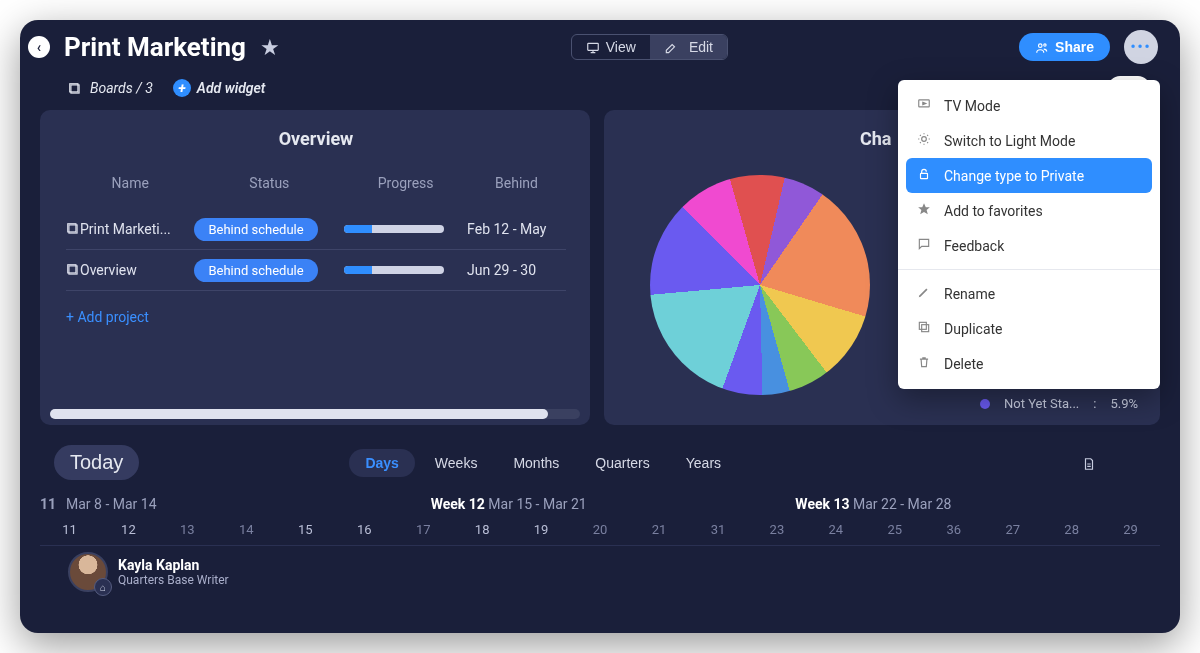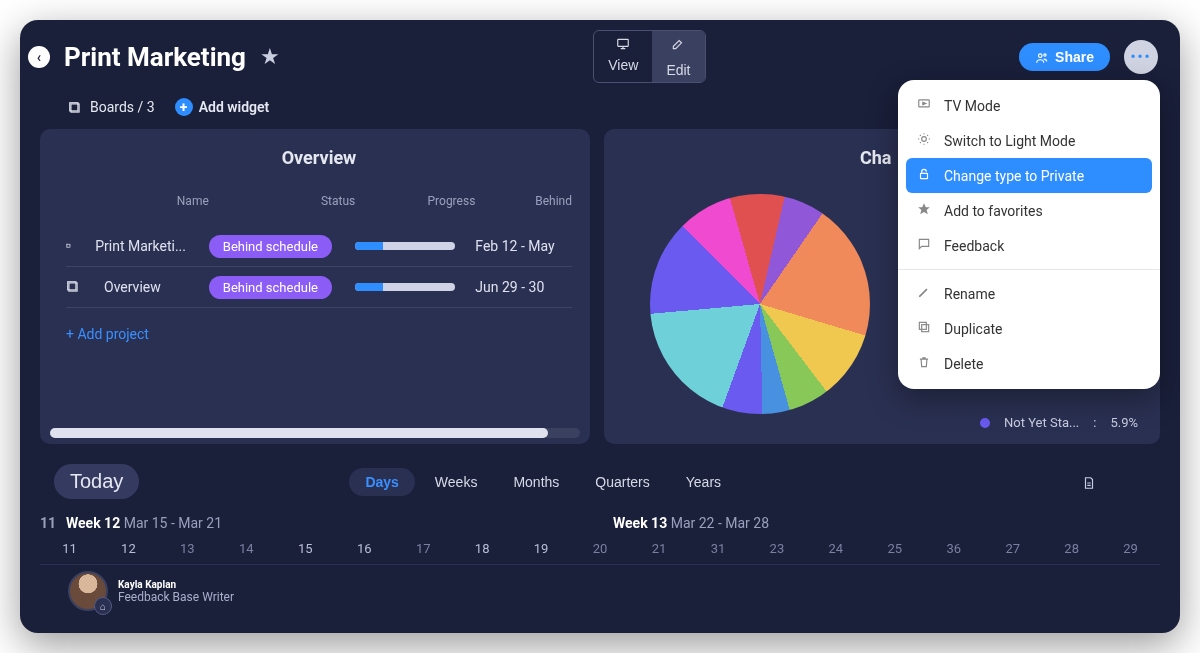--- a/index.html
+++ b/index.html
@@ -37,57 +37,57 @@
     font-size: 26px;
     font-weight: 700;
     color: #fff;
   }
   .star-icon { color: #c8cde0; font-size: 22px; }
   .header-center { flex:1; display:flex; justify-content:center; gap:0; }
   .seg { display:flex; border:1px solid #4a5170; border-radius:6px; overflow:hidden; }
   .seg button {
     background: transparent; border:none; color:#d6d9e6;
     padding: 4px 14px; font-size:14px; cursor:pointer;
-    display:flex; align-items:center; gap:6px;flex-direction:column;
+    display:flex; align-items:center; gap:6px;
   }
   .seg button.active { background:#3a4060;gap:11px; }
   .share-btn {
     background:#2f8eff; color:#fff; border:none;
     padding:6px 16px; border-radius:18px; font-size:14px; font-weight:600;
     display:flex; align-items:center; gap:6px; cursor:pointer;
   }
   .more-circle {
     width:34px;height:34px;border-radius:50%;
     background:#d0d4e2;display:flex;align-items:center;justify-content:center;
     cursor:pointer; color:#2f8eff; font-weight:700;
   }
   .more-circle span { letter-spacing:2px; font-size:14px; }
   
   .toolbar {
-    display:flex; align-items:center; padding:4px 30px 10px 48px; gap:20px;
+    display:flex; align-items:center; padding:4px 30px 10px 48px; gap:20px;font-style:italic;
   }
   .boards-link { color:#e5e8f0; font-size:14px; display:flex;align-items:center;gap:8px;}
   .add-widget { color:#e5e8f0; font-size:14px; font-weight:600; display:flex;align-items:center;gap:6px; cursor:pointer;}
   .add-widget .plus { width:18px;height:18px;border-radius:50%;background:#2f8eff;color:#fff;display:flex;align-items:center;justify-content:center;font-size:14px;font-weight:700;}
   .filter-pill { margin-left:auto; background:#fff;color:#777;padding:4px 14px;border-radius:16px;font-size:14px;}
   
   .panels { display:flex; gap:14px; padding:0 20px; }
   .panel {
-    background:#2a3052; border-radius:10px; padding:18px 18px 30px 26px;
+    background:#2a3052; border-radius:10px; padding:18px 24px 30px 26px;
     position:relative;
   }
   .panel-left { flex: 0 0 550px; }
   .panel-right { flex:1; min-width:0; }
   .panel-title { text-align:center; font-size:18px; font-weight:700; color:#e5e8f0; margin-bottom:26px;}
   .panel-right .panel-title { text-align:left; margin-left: 230px; }
   table.ovw { width:100%; border-collapse:collapse; }
-  table.ovw th { text-align:right; font-weight:400; color:#9aa0bc; font-size:12px; padding-bottom:18px;}
+  table.ovw th { text-align:center; font-weight:400; color:#9aa0bc; font-size:14px; padding-bottom:18px;}
   table.ovw td { padding:12px 6px 12px 0; font-size:14px; color:#dfe2ee; border-bottom:1px solid #3e4468;}
-  .proj-name { display:flex;align-items:center;gap:24px; max-width:120px; white-space:nowrap; overflow:hidden; text-overflow:ellipsis;}
-  .badge { background:#8b5cf6; color:#fff; padding:4px 14px; border-radius:14px; font-size:13px;}
+  .proj-name { display:flex;align-items:center;gap:0; max-width:120px; white-space:nowrap; overflow:hidden; text-overflow:ellipsis;}
+  .badge { background:#3b82f6; color:#fff; padding:4px 14px; border-radius:14px; font-size:13px;}
   .prog-bar { width:100px;height:8px;border-radius:4px;background:#cfd3e5;position:relative;overflow:hidden;}
   .prog-fill { height:100%; background:#2f8eff; }
   .add-proj { color:#3a8fff; font-size:14px; margin-top:18px; cursor:pointer; display:inline-block;}
   .hscroll { position:absolute;left:10px;right:10px;bottom:6px;height:10px;background:#3a4060;border-radius:6px;}
   .hscroll-thumb{position:absolute;left:0;top:0;height:100%;width:94%;background:#dfe2ee;border-radius:6px;}
   
   .pie-wrap { display:flex; justify-content:flex-start; }
   .pie {
     width:220px;height:220px;border-radius:50%;
     margin-left: 20px;
@@ -107,26 +107,26 @@
   .week-cell b { color:#fff; font-weight:700;}
   .week-cell span { color:#9aa0bc;}
   .week-prefix { color:#9aa0bc; font-weight:700; flex:0 0 26px;}
   .day-row { display:flex; font-size:13px; color:#7a80a0; padding:4px 0 8px 0;}
   .day-cell { flex:1; text-align:center;}
   .day-cell.light { color:#b9bed6;}
   .person-row { display:flex; align-items:center; gap:10px; padding:6px 0 0 28px; border-top:1px solid #2a3052;}
   .avatar { width:40px;height:40px;border-radius:50%;background:#8a6a5a; border:2px solid #3a4060; background:radial-gradient(circle at 50% 30%, #d9b79a 30%, #6a4a3a 31%);}
   .avatar-wrap{position:relative;}
   .avatar-home{position:absolute;right:-4px;bottom:-4px;width:18px;height:18px;border-radius:50%;background:#2a3052;border:1px solid #555c80;display:flex;align-items:center;justify-content:center;font-size:10px;color:#cfd3e5;}
-  .person-name { font-size:10px; font-weight:700; color:#fff;}
+  .person-name { font-size:14px; font-weight:700; color:#fff;}
   .person-role { font-size:12px; color:#a9aeca;}
   
   .menu {
     position:absolute; top:60px; right:20px; width:262px;
-    background:#fff; border-radius:16px; box-shadow:0 10px 30px rgba(0,0,0,0.35);
+    background:#fff; border-radius:6px; box-shadow:0 10px 30px rgba(0,0,0,0.35);
     padding:8px 0; z-index:50;
   }
   .menu-item {
     display:flex;align-items:center;gap:12px;
     padding:9px 18px; font-size:14px; color:#333; cursor:pointer;
   }
   .menu-item.selected { background:#2f8eff; color:#fff; margin:0 8px; border-radius:6px; padding:9px 10px;}
   .menu-sep { height:1px; background:#e6e8ee; margin:6px 0;}
   .mico { width:16px; text-align:center; color:#888; }
   .menu-item.selected .mico{ color:#fff;}
@@ -279,20 +279,21 @@
         </div>
       <span class="doc-icon">
         <svg class="ico-box" viewBox="0 0 24 24" fill="none" stroke="currentColor" stroke-width="2">
             <path d="M6 3h9l3 3v15H6z"></path>
             <path d="M9 12h6M9 16h6"></path>
           </svg>
       </span>
     </div>
     <div class="week-row" id="week-row">
         <div class="week-prefix">11</div>
+        <div class="week-cell"><span>Mar 8 - Mar 14</span></div>
         <div class="week-cell"><b>Week 12</b> <span>Mar 15 - Mar 21</span></div>
         <div class="week-cell"><b>Week 13</b> <span>Mar 22 - Mar 28</span></div>
       </div>
     <div class="day-row" id="day-row">
         <div class="day-cell light">11</div>
         <div class="day-cell light">12</div>
         <div class="day-cell">13</div>
         <div class="day-cell">14</div>
         <div class="day-cell light">15</div>
         <div class="day-cell light">16</div>
@@ -310,21 +311,21 @@
         <div class="day-cell">28</div>
         <div class="day-cell">29</div>
       </div>
     <div class="person-row">
       <div class="avatar-wrap">
         <div class="avatar"></div>
         <div class="avatar-home">⌂</div>
       </div>
       <div>
         <div class="person-name">Kayla Kaplan</div>
-        <div class="person-role">Feedback Base Writer</div>
+        <div class="person-role">Quarters Base Writer</div>
       </div>
     </div>
   </div>
 
   <div class="menu" id="menu">
       <div class="menu-item">
         <span class="mico"><svg viewBox="0 0 24 24" width="14" height="14" fill="none" stroke="currentColor" stroke-width="2">
             <rect x="3" y="5" width="18" height="12" rx="1"></rect>
             <polygon points="10,9 15,11 10,13" fill="currentColor"></polygon>
           </svg></span>

